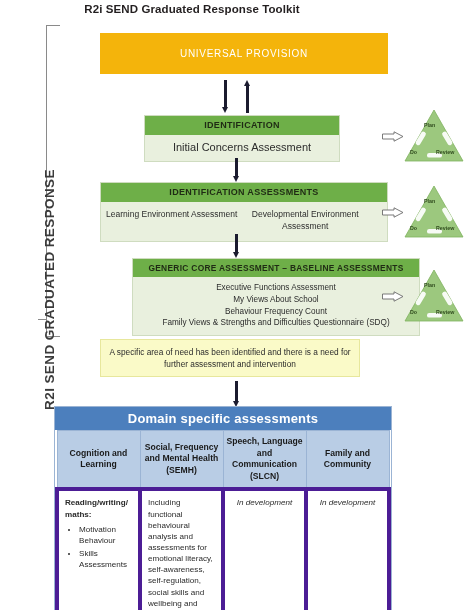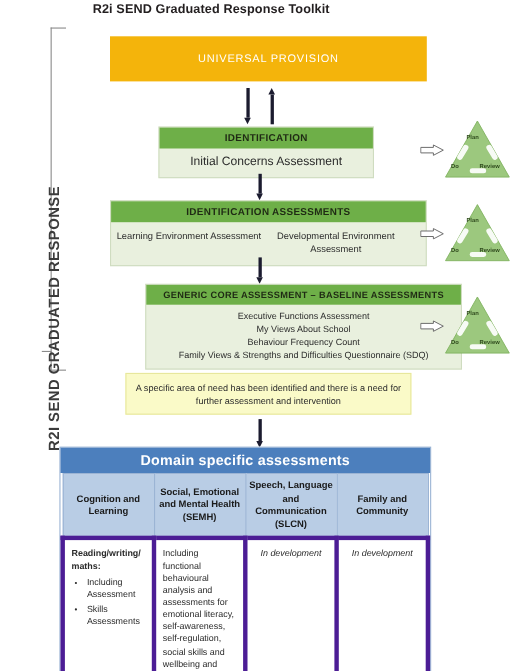--- a/index.html
+++ b/index.html
@@ -163,21 +163,21 @@
   .generic {
     left: 100px;
     top: 258px;
     width: 288px;
     margin-left: 32px;
   }
   .generic .hdr { font-size: 8.4px; }
   .generic .body { font-size: 8.2px; line-height: 1.42; }
 
   .note {
-    left: 114px;
+    left: 100px;
     top: 339px;
     width: 260px;
     height: 38px;
     background: #FAFAC8;
     border: 1px solid #e7e79c;
     display: flex;
     align-items: center;
     justify-content: center;
     text-align: center;
     font-size: 8.3px;
@@ -443,31 +443,31 @@
     <span class="lbl lbl-do">Do</span>
     <span class="lbl lbl-review">Review</span>
   </div>
 
   <div class="table-wrap">
     <div class="tbl-title">Domain specific assessments</div>
     <table class="dom">
       <thead>
         <tr>
           <th style="width:25%">Cognition and Learning</th>
-          <th style="width:25%">Social, Emotional and Mental Health (SEMH)</th>
+          <th style="width:25%">Social, Frequency and Mental Health (SEMH)</th>
           <th style="width:25%">Speech, Language and Communication (SLCN)</th>
           <th style="width:25%">Family and Community</th>
         </tr>
       </thead>
       <tbody>
         <tr>
           <td class="c1">
             <span class="lead">Reading/writing/ maths:</span>
             <ul>
-              <li>Including Assessment</li>
+              <li>Motivation Behaviour</li>
               <li>Skills Assessments</li>
             </ul>
           </td>
           <td class="c2">
             <span>Including functional behavioural analysis and assessments for emotional literacy, self-awareness, self-regulation, social skills and wellbeing and resilience.</span>
             <span class="launch">Launching 2024</span>
           </td>
           <td class="ital">In development</td>
           <td class="ital">In development</td>
         </tr>

